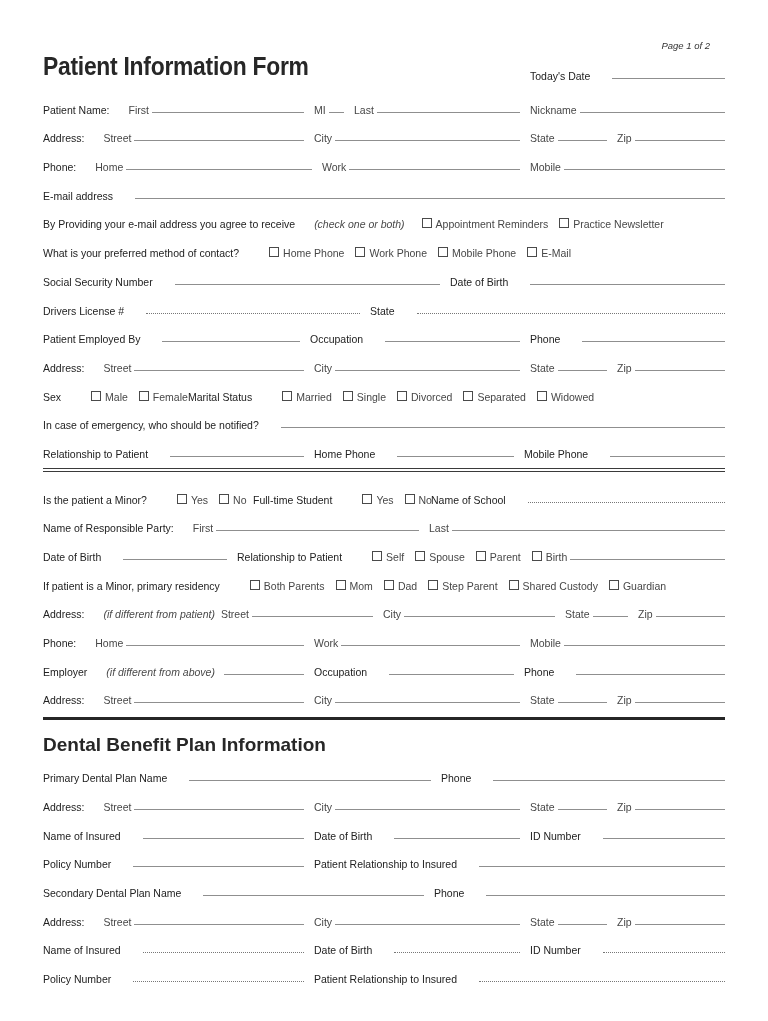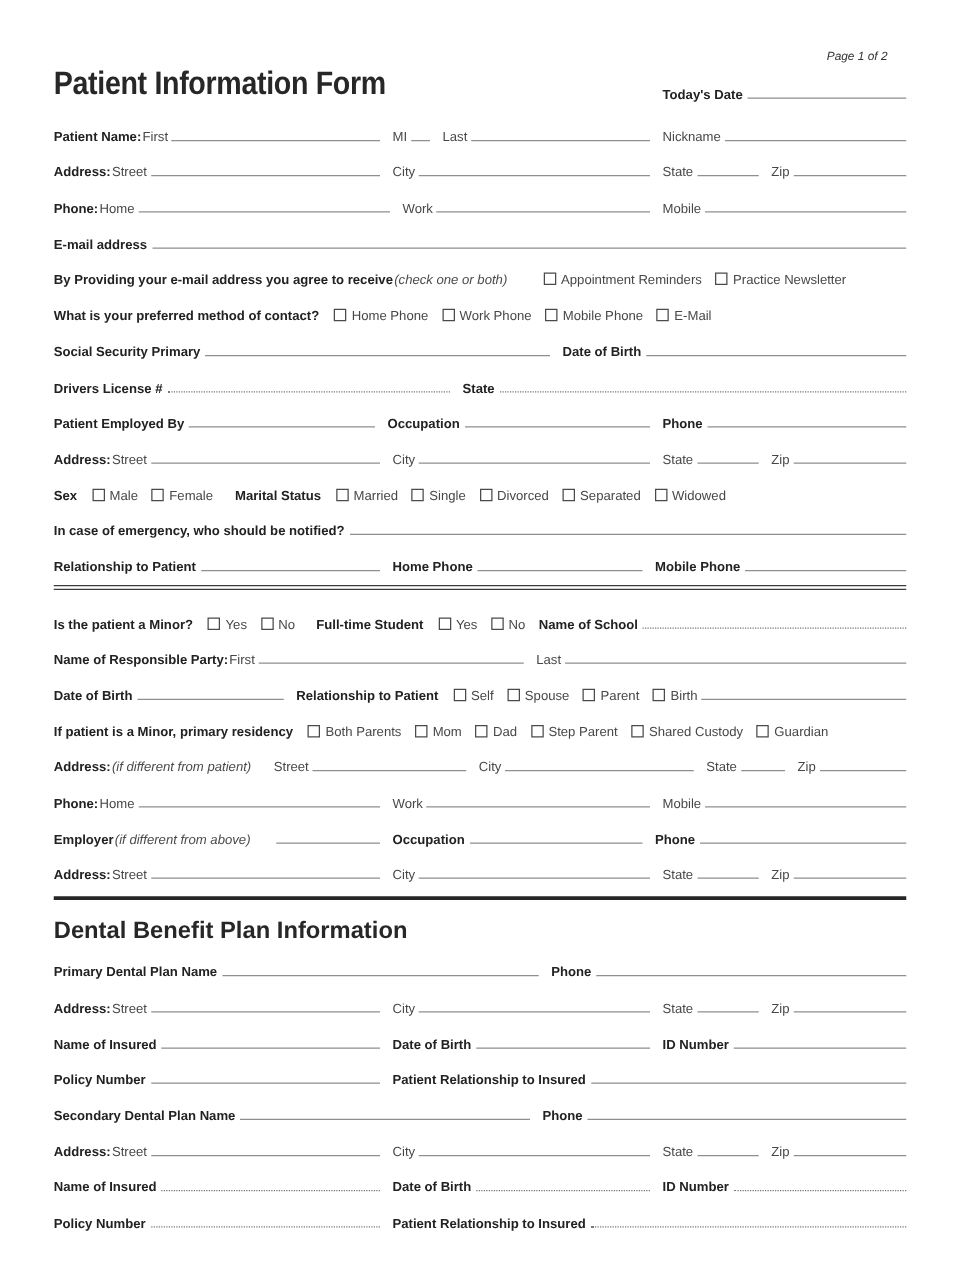--- a/index.html
+++ b/index.html
@@ -10,23 +10,23 @@
   }
   .pgind{position:absolute;top:40px;right:58px;font-style:italic;font-size:9.5px;color:#333;}
   .hdr{display:flex;align-items:flex-end;margin-top:16px;height:32px;}
   .title{font-size:26px;font-weight:bold;letter-spacing:-0.3px;white-space:nowrap;
     transform:scaleX(0.88);transform-origin:left bottom;color:#272727;}
   .hdr-right{width:195px;margin-left:auto;display:flex;align-items:flex-end;font-size:10.5px;}
   .form{margin-top:6px;}
   .frow{display:flex;align-items:flex-end;height:27.7px;font-size:10.5px;padding-bottom:1px;}
   .g{display:flex;align-items:flex-end;flex:0 0 auto;box-sizing:border-box;}
   .gx{flex:1 1 auto;}
-  .b{font-weight:bold;color:#222;white-space:nowrap;margin-right:1px;}
+  .b{font-weight:normal;color:#222;white-space:nowrap;margin-right:19px;}
   .r{color:#474747;white-space:nowrap;}
-  .i{font-style:italic;color:#4a4a4a;white-space:nowrap;margin-right:18px;}
+  .i{font-style:italic;color:#4a4a4a;white-space:nowrap;margin-right:6px;}
   .line{flex:1 1 auto;border-bottom:1px solid #8f8f8f;height:0;margin:0 10px 3px 3px;min-width:8px;}
   .line.end{margin-right:0;}
   .line.dot{border-bottom:1px dotted #777;}
   .cb{width:8px;height:8px;border:1px solid #4a4a4a;flex:0 0 auto;margin:0 4px 2px 0;background:#fff;}
   .opt{display:flex;align-items:flex-end;margin-left:11px;}
   .opt .cbl{color:#474747;white-space:nowrap;}
   .div1{border-top:1.5px solid #3a3a3a;border-bottom:1.5px solid #3a3a3a;height:2px;margin:7px 0 6px 0;}
   .div2{height:3px;background:#262626;margin:10px 0 4px 0;}
   .section-h{font-size:19px;font-weight:bold;color:#272727;margin:12px 0 0 0;height:24px;display:flex;align-items:flex-end;}
 </style>
@@ -136,21 +136,21 @@
         <span class="cbl">Mobile Phone</span>
       </span>
       <span class="opt">
         <span class="cb"></span>
         <span class="cbl">E-Mail</span>
       </span>
     </div>
 
     <div class="frow">
       <div class="g" style="width:407px">
-        <span class="b">Social Security Primary</span>
+        <span class="b">Social Security Number</span>
         <span class="line"></span>
       </div>
       <div class="g gx">
         <span class="b">Date of Birth</span>
         <span class="line end"></span>
       </div>
     </div>
 
     <div class="frow">
       <div class="g" style="width:327px">

